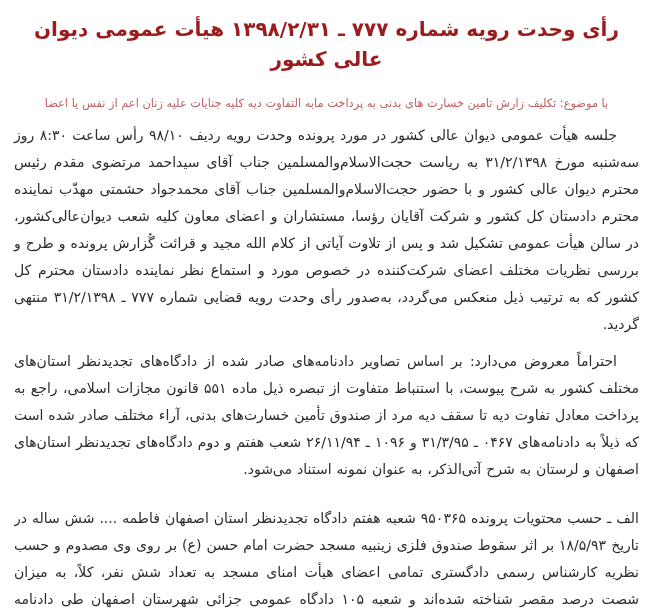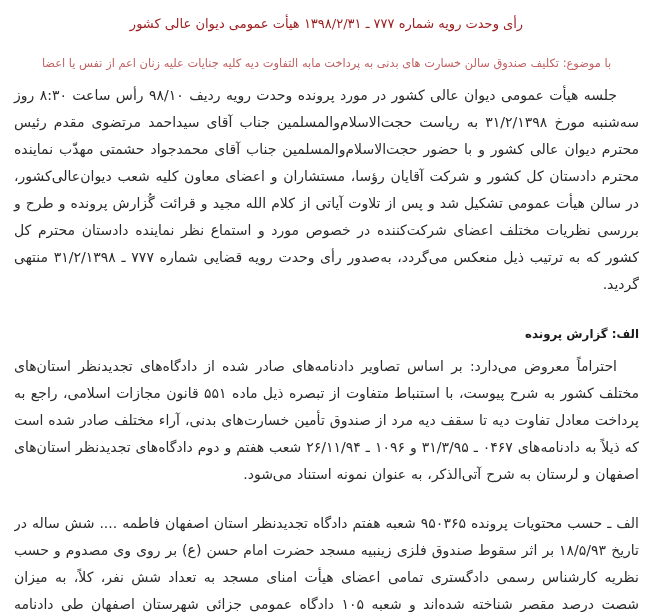--- a/index.html
+++ b/index.html
@@ -16,22 +16,22 @@
     direction: rtl;
     text-align: right;
   }
   .page {
     width: 653px;
     box-sizing: border-box;
     padding: 10px 14px 0 14px;
   }
   .doc-title {
     color: #9b1c1c;
-    font-size: 13px;
-    font-weight: normal;
+    font-size: 20px;
+    font-weight: bold;
     text-align: center;
     line-height: 1.5;
     margin: 4px 0 0 0;
     letter-spacing: 0;
   }
   .doc-subject {
     color: #c06060;
     font-size: 11.4px;
     font-weight: normal;
     text-align: center;
@@ -72,24 +72,23 @@
     overflow: hidden;
   }
 </style>
 </head>
 <body>
 
 <div class="page">
 
   <h1 class="doc-title">رأی وحدت رویه شماره ۷۷۷ ـ ۱۳۹۸/۲/۳۱ هیأت عمومی دیوان عالی کشور</h1>
 
-  <p class="doc-subject">با موضوع: تکلیف صندوق سالن خسارت های بدنی به پرداخت مابه التفاوت دیه کلیه جنایات علیه زنان اعم از نفس یا اعضا</p>
+  <p class="doc-subject">با موضوع: تکلیف زارش تامین خسارت های بدنی به پرداخت مابه التفاوت دیه کلیه جنایات علیه زنان اعم از نفس یا اعضا</p>
 
 
   <p class="body-par par-indent">جلسه هیأت عمومی دیوان عالی کشور در مورد پرونده وحدت رویه ردیف ۹۸/۱۰ رأس ساعت ۸:۳۰ روز سه‌شنبه مورخ ۳۱/۲/۱۳۹۸ به ریاست حجت‌الاسلام‌والمسلمین جناب آقای سیداحمد مرتضوی مقدم رئیس محترم دیوان عالی کشور و با حضور حجت‌الاسلام‌والمسلمین جناب آقای محمدجواد حشمتی مهذّب نماینده محترم دادستان کل کشور و شرکت آقایان رؤسا، مستشاران و اعضای معاون کلیه شعب دیوان‌عالی‌کشور، در سالن هیأت عمومی تشکیل شد و پس از تلاوت آیاتی از کلام الله مجید و قرائت گُزارش پرونده و طرح و بررسی نظریات مختلف اعضای شرکت‌کننده در خصوص مورد و استماع نظر نماینده دادستان محترم کل کشور که به ترتیب ذیل منعکس می‌گردد، به‌صدور رأی وحدت رویه قضایی شماره ۷۷۷ ـ ۳۱/۲/۱۳۹۸ منتهی گردید.</p>
 
-  <h2 class="section-heading heading-gozaresh">الف: گزارش پرونده</h2>
 
   <p class="body-par par-indent">احتراماً معروض می‌دارد: بر اساس تصاویر دادنامه‌های صادر شده از دادگاه‌های تجدیدنظر استان‌های مختلف کشور به شرح پیوست، با استنباط متفاوت از تبصره ذیل ماده ۵۵۱ قانون مجازات اسلامی، راجع به پرداخت معادل تفاوت دیه تا سقف دیه مرد از صندوق تأمین خسارت‌های بدنی، آراء مختلف صادر شده است که ذیلاً به دادنامه‌های ۰۴۶۷ ـ ۳۱/۳/۹۵ و ۱۰۹۶ ـ ۲۶/۱۱/۹۴ شعب هفتم و دوم دادگاه‌های تجدیدنظر استان‌های اصفهان و لرستان به شرح آتی‌الذکر، به عنوان نمونه استناد می‌شود.</p>
 
   <p class="body-par par-gap-large clip-bottom">الف ـ حسب محتویات پرونده ۹۵۰۳۶۵ شعبه هفتم دادگاه تجدیدنظر استان اصفهان فاطمه .... شش ساله در تاریخ ۱۸/۵/۹۳ بر اثر سقوط صندوق فلزی زینبیه مسجد حضرت امام حسن (ع) بر روی وی مصدوم و حسب نظریه کارشناس رسمی دادگستری تمامی اعضای هیأت امنای مسجد به تعداد شش نفر، کلاً، به میزان شصت درصد مقصر شناخته شده‌اند و شعبه ۱۰۵ دادگاه عمومی جزائی شهرستان اصفهان طی دادنامه ۱۱۶۴ ـ ۲۰/۸/۹۳ آنان را پس از احراز بزهکاری به استناد مواد ۴۴۹، ۵۵۹، ۶۸۹ و ۷۰۹ قانون مجازات اسلامی مصوب ۱۳۹۲ به پرداخت ده درصد دیه کامل بابت شکستگی قاعده جمجمه، چهار درصد دیه کامل بابت ارش کاهش سطح هوشیاری، دو درصد دیه کامل بابت ارش آسیب منتشر مغزی، نیم درصد دیه کامل بابت ارش تورم چشم چپ، چهاردرصد دیه کامل بابت ارش آسیب عصب صورتی دو طرف، پنجاه درصد دیه</p>
 
 </div>
 
 </body></html>

